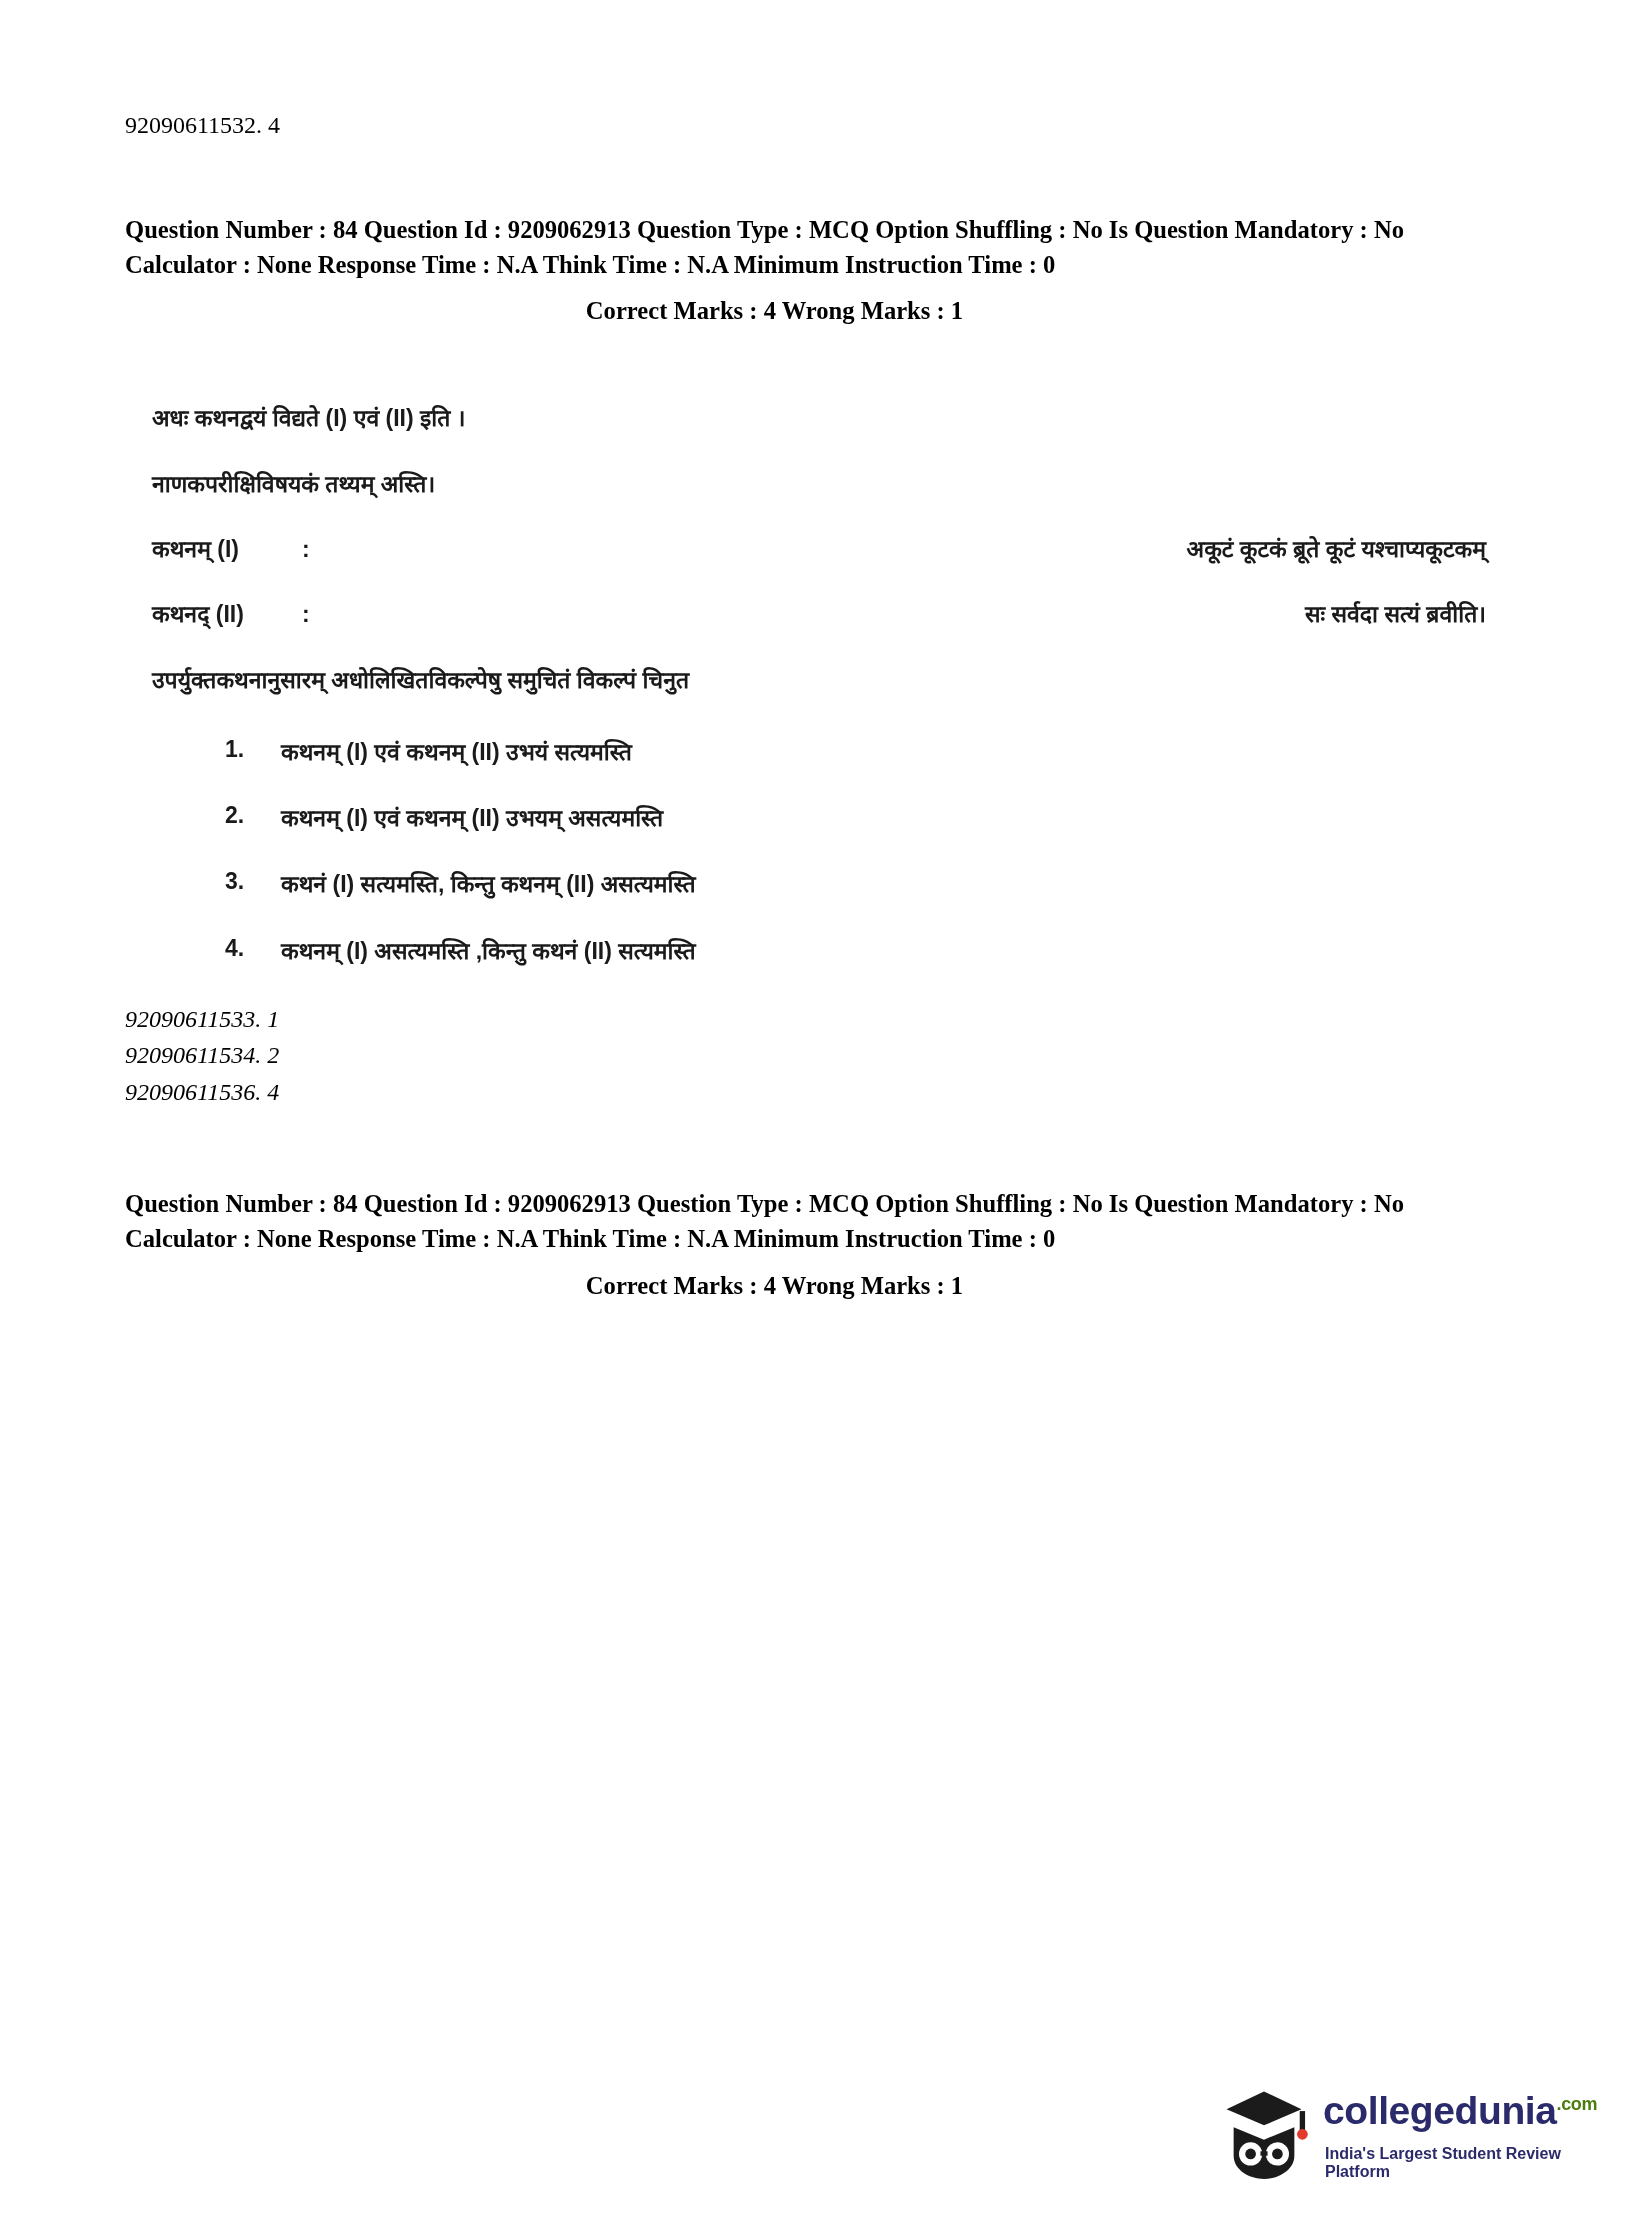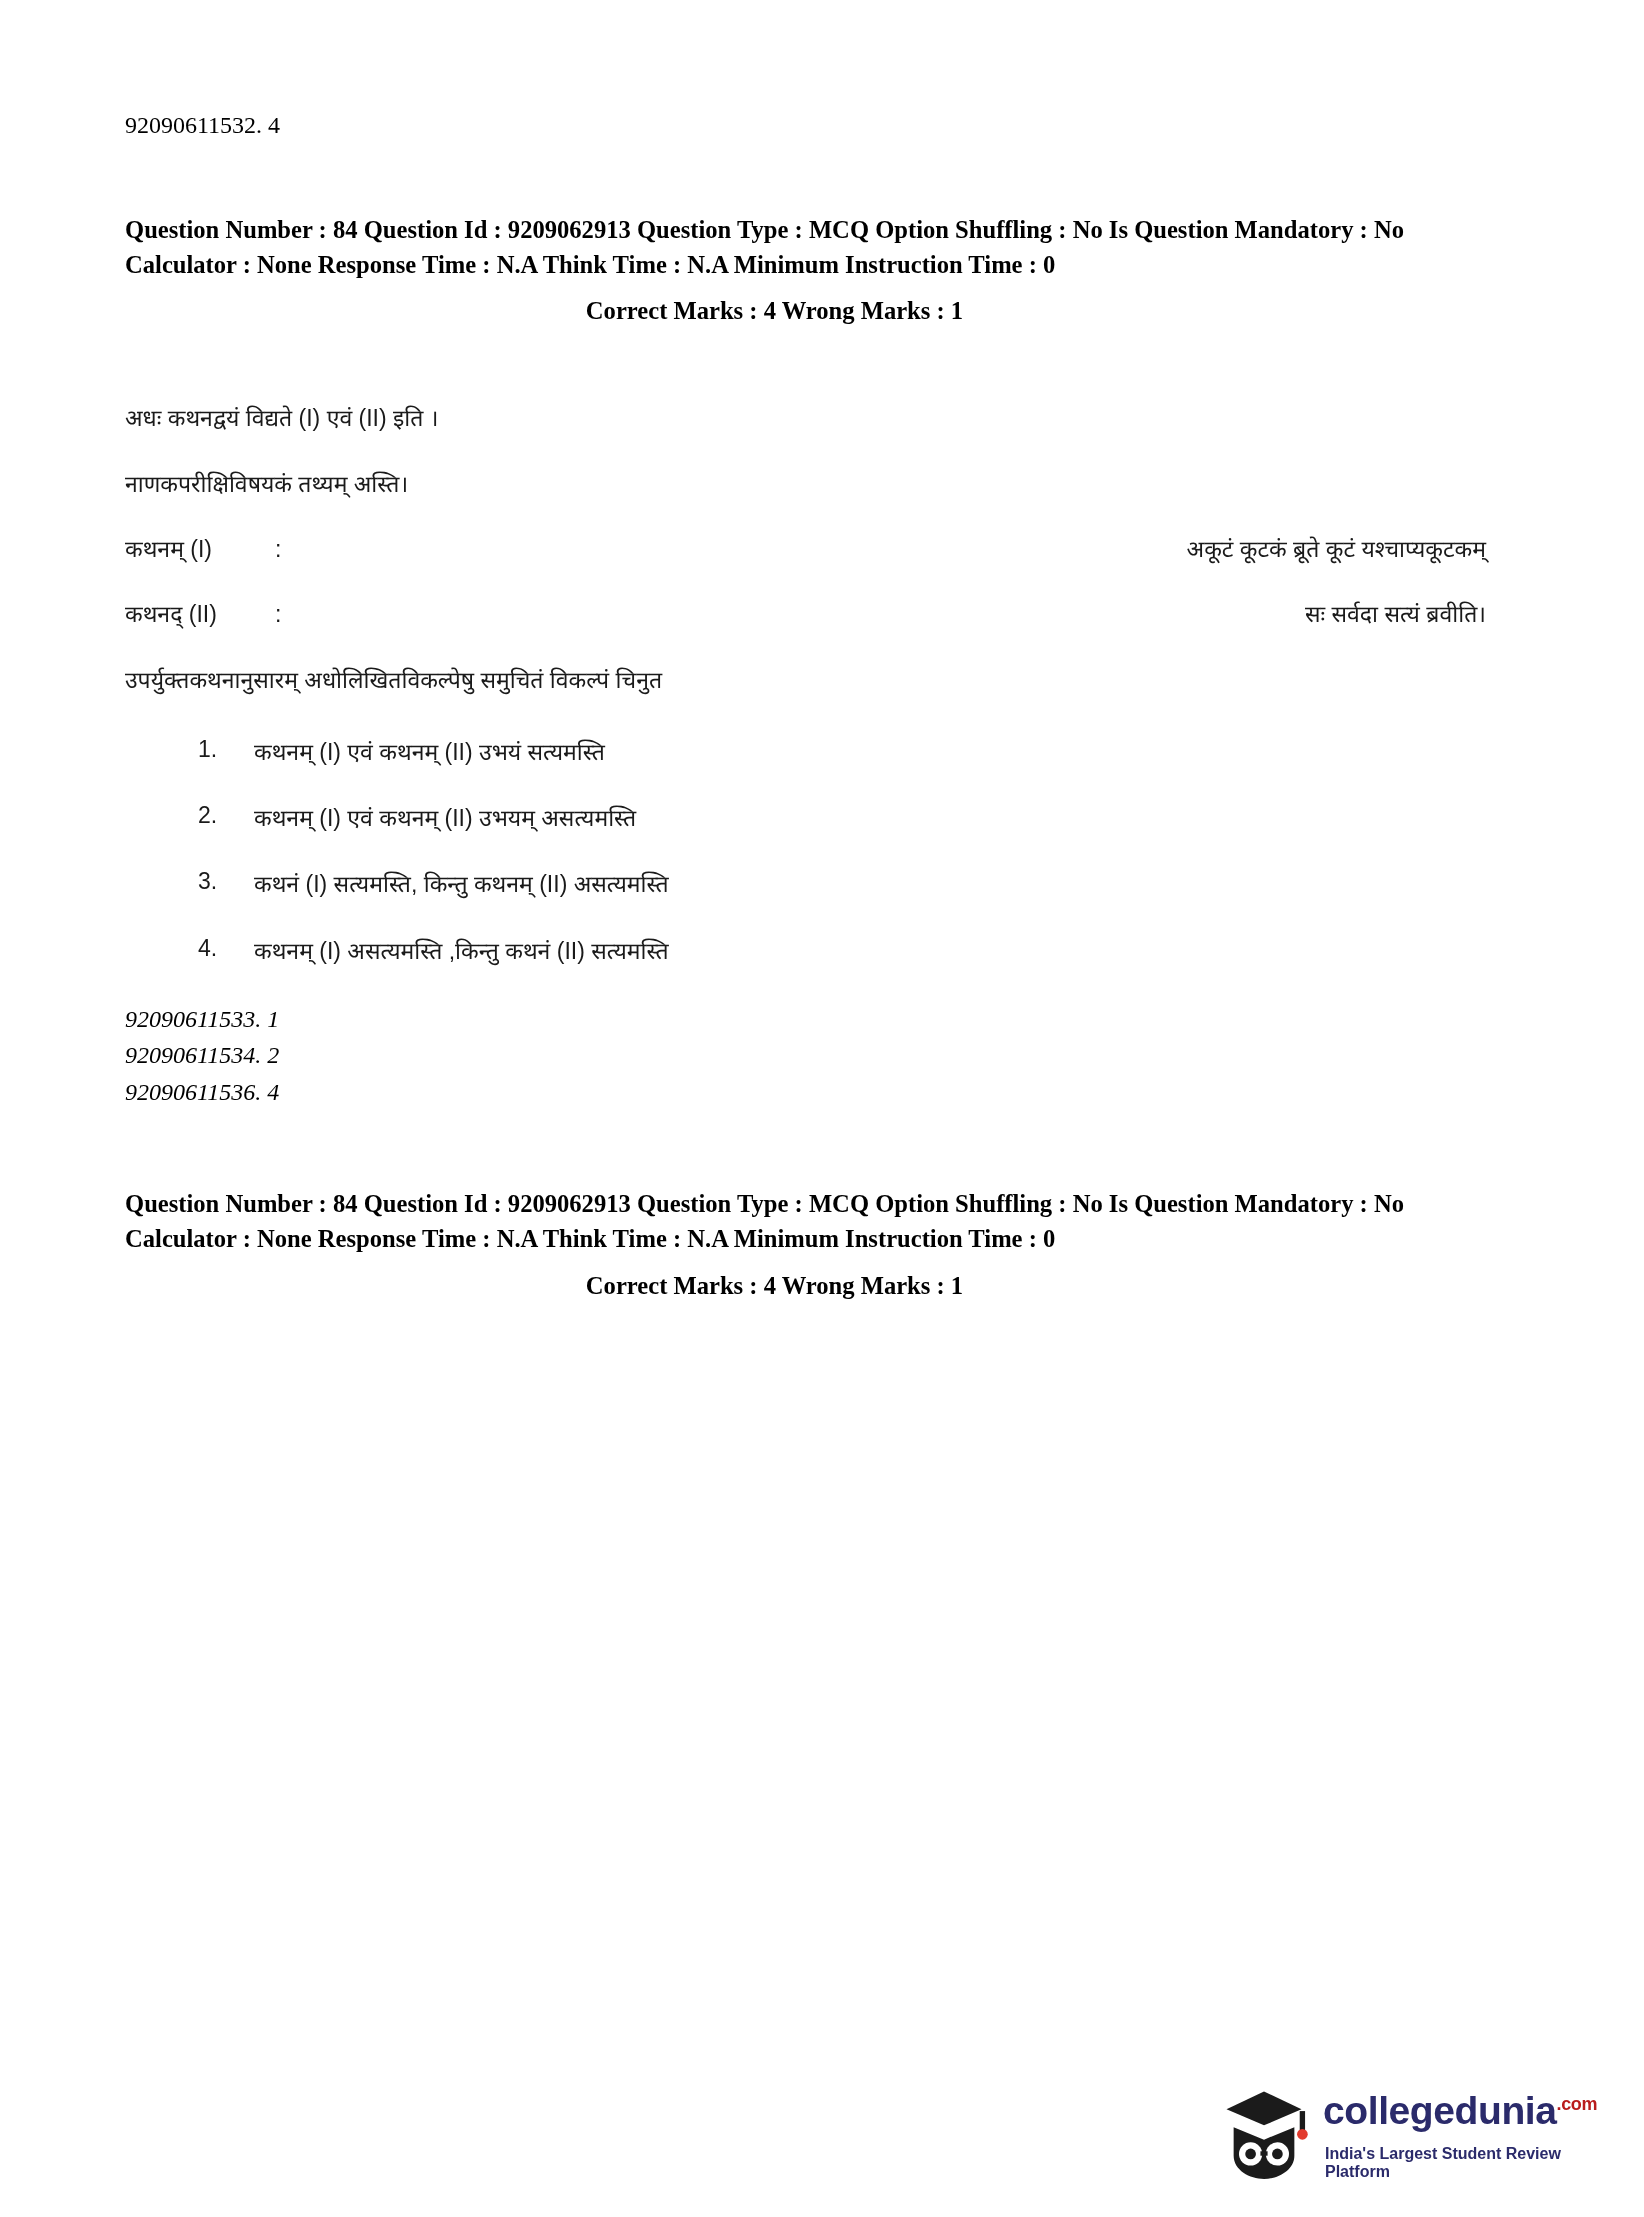--- a/index.html
+++ b/index.html
@@ -39,23 +39,25 @@
     font-size: 24.6px;
     line-height: 1.42;
     width: 1299px;
   }
   .meta-block .marks {
     margin-top: 11.6px;
     text-align: center;
   }
   .question-body {
     margin-top: 73px;
+    margin-left: 27px;
     font-family: "Liberation Sans", sans-serif;
     font-size: 23px;
     color: #1a1a1a;
+    font-weight: bold;
   }
   .q-line {
     margin-bottom: 32px;
     line-height: 1.45;
     white-space: pre-wrap;
   }
   .q-line.stmt {
     display: flex;
   }
   .q-line.stmt .lbl {
@@ -124,21 +126,21 @@
     left: 109px;
     top: 7.2px;
     font-family: "Liberation Sans", sans-serif;
     font-size: 39px;
     font-weight: bold;
     color: #2b2b6b;
     letter-spacing: -0.4px;
   }
   .logo-text .dotcom {
     font-size: 18px;
-    color: #b91c1c;
+    color: #4d7c0f;
     vertical-align: super;
   }
   .logo-tag {
     position: absolute;
     left: 111px;
     top: 63px;
     font-family: "Liberation Sans", sans-serif;
     font-size: 16px;
     font-weight: bold;
     color: #2b2b6b;

